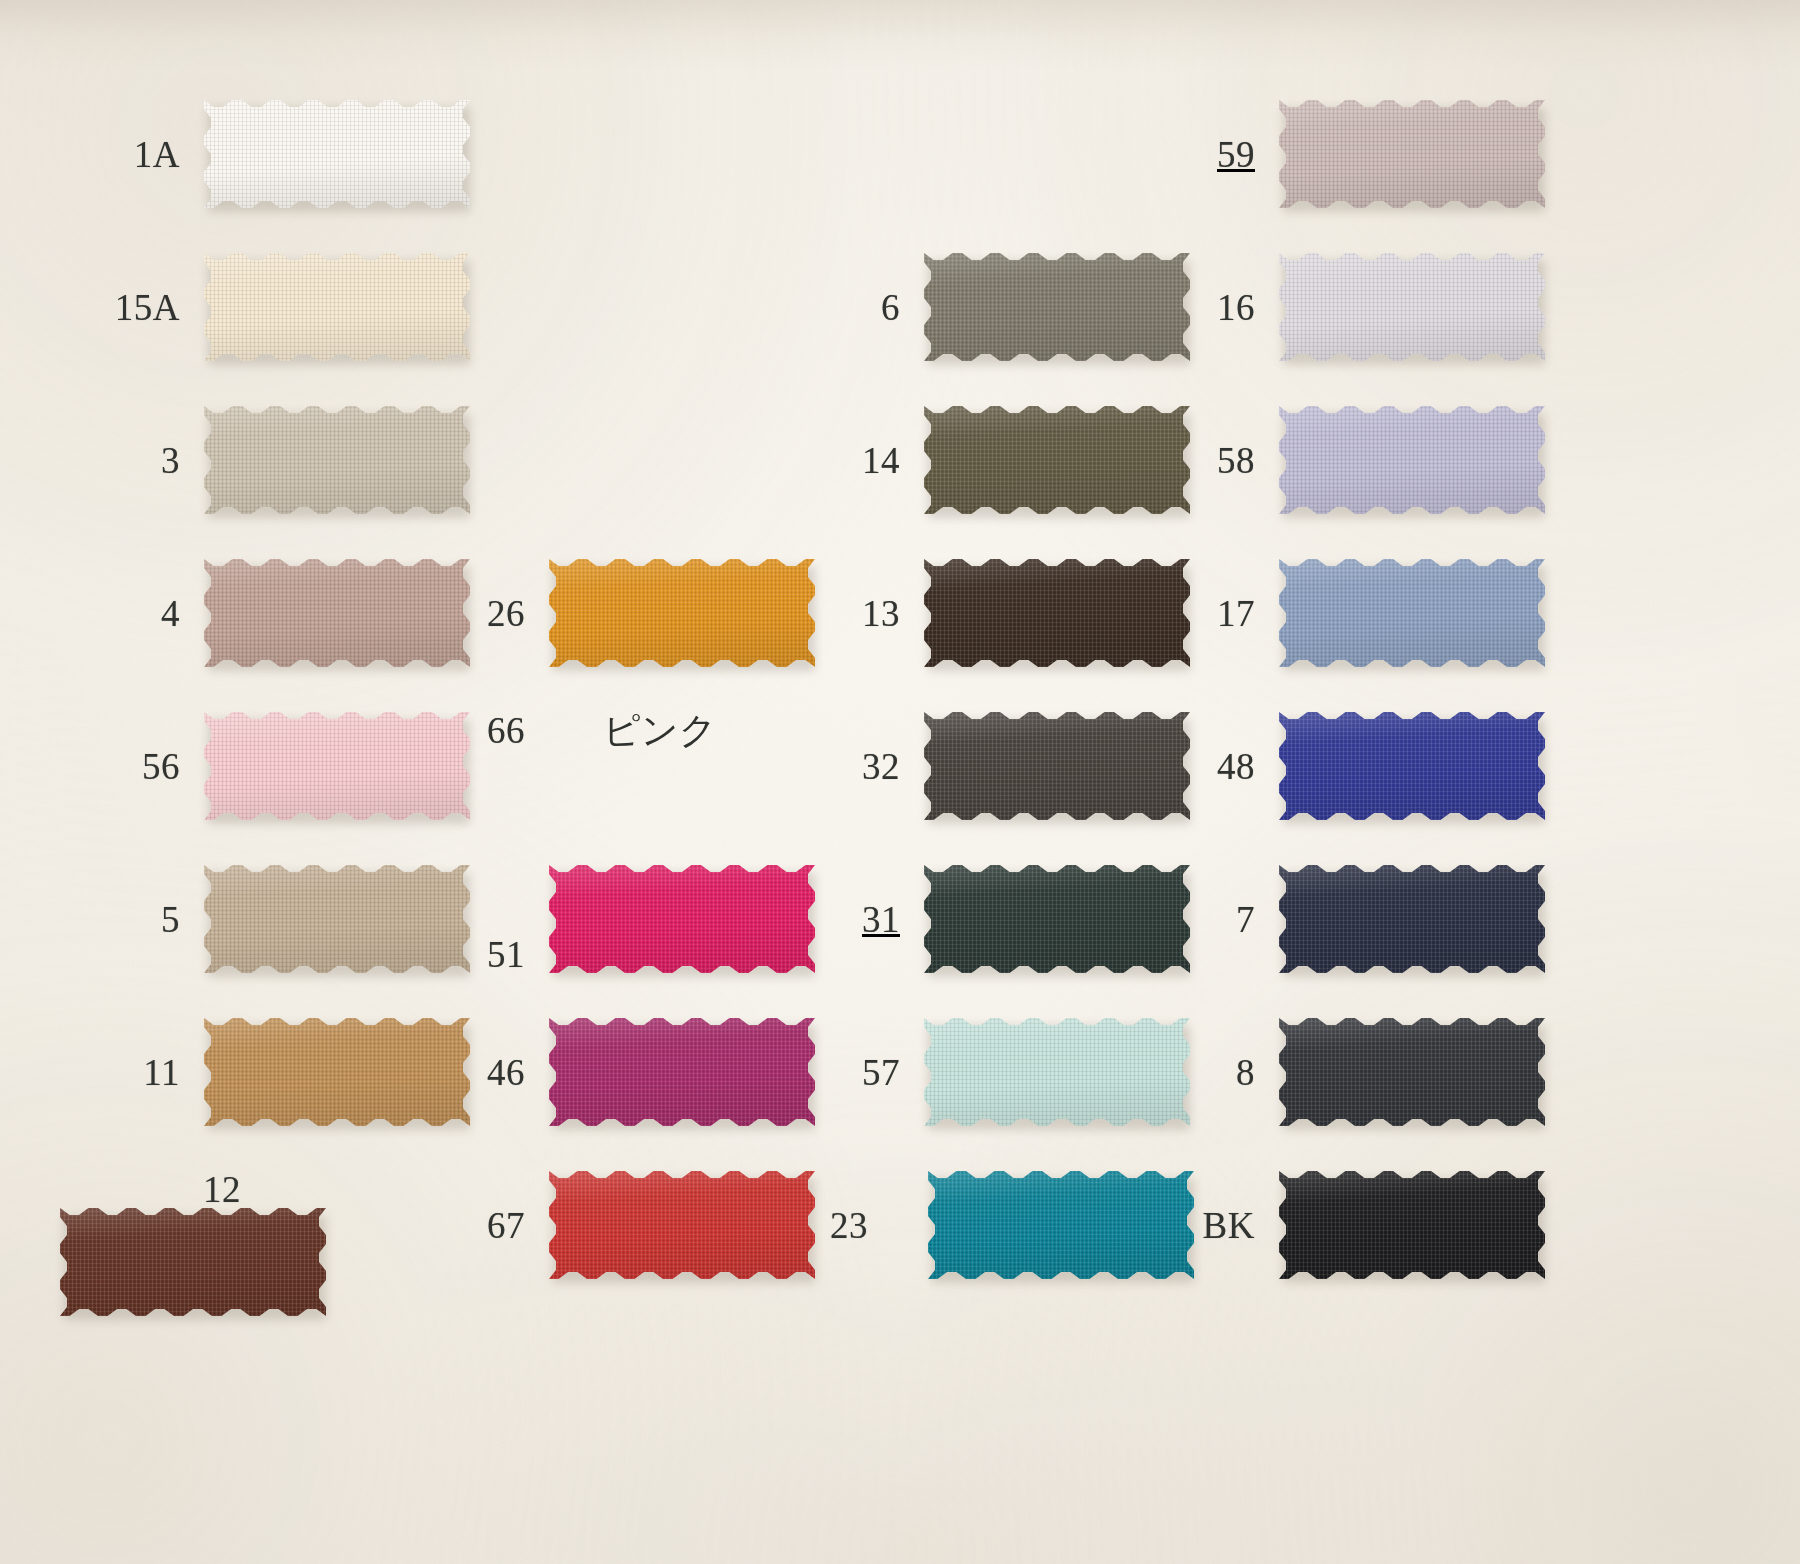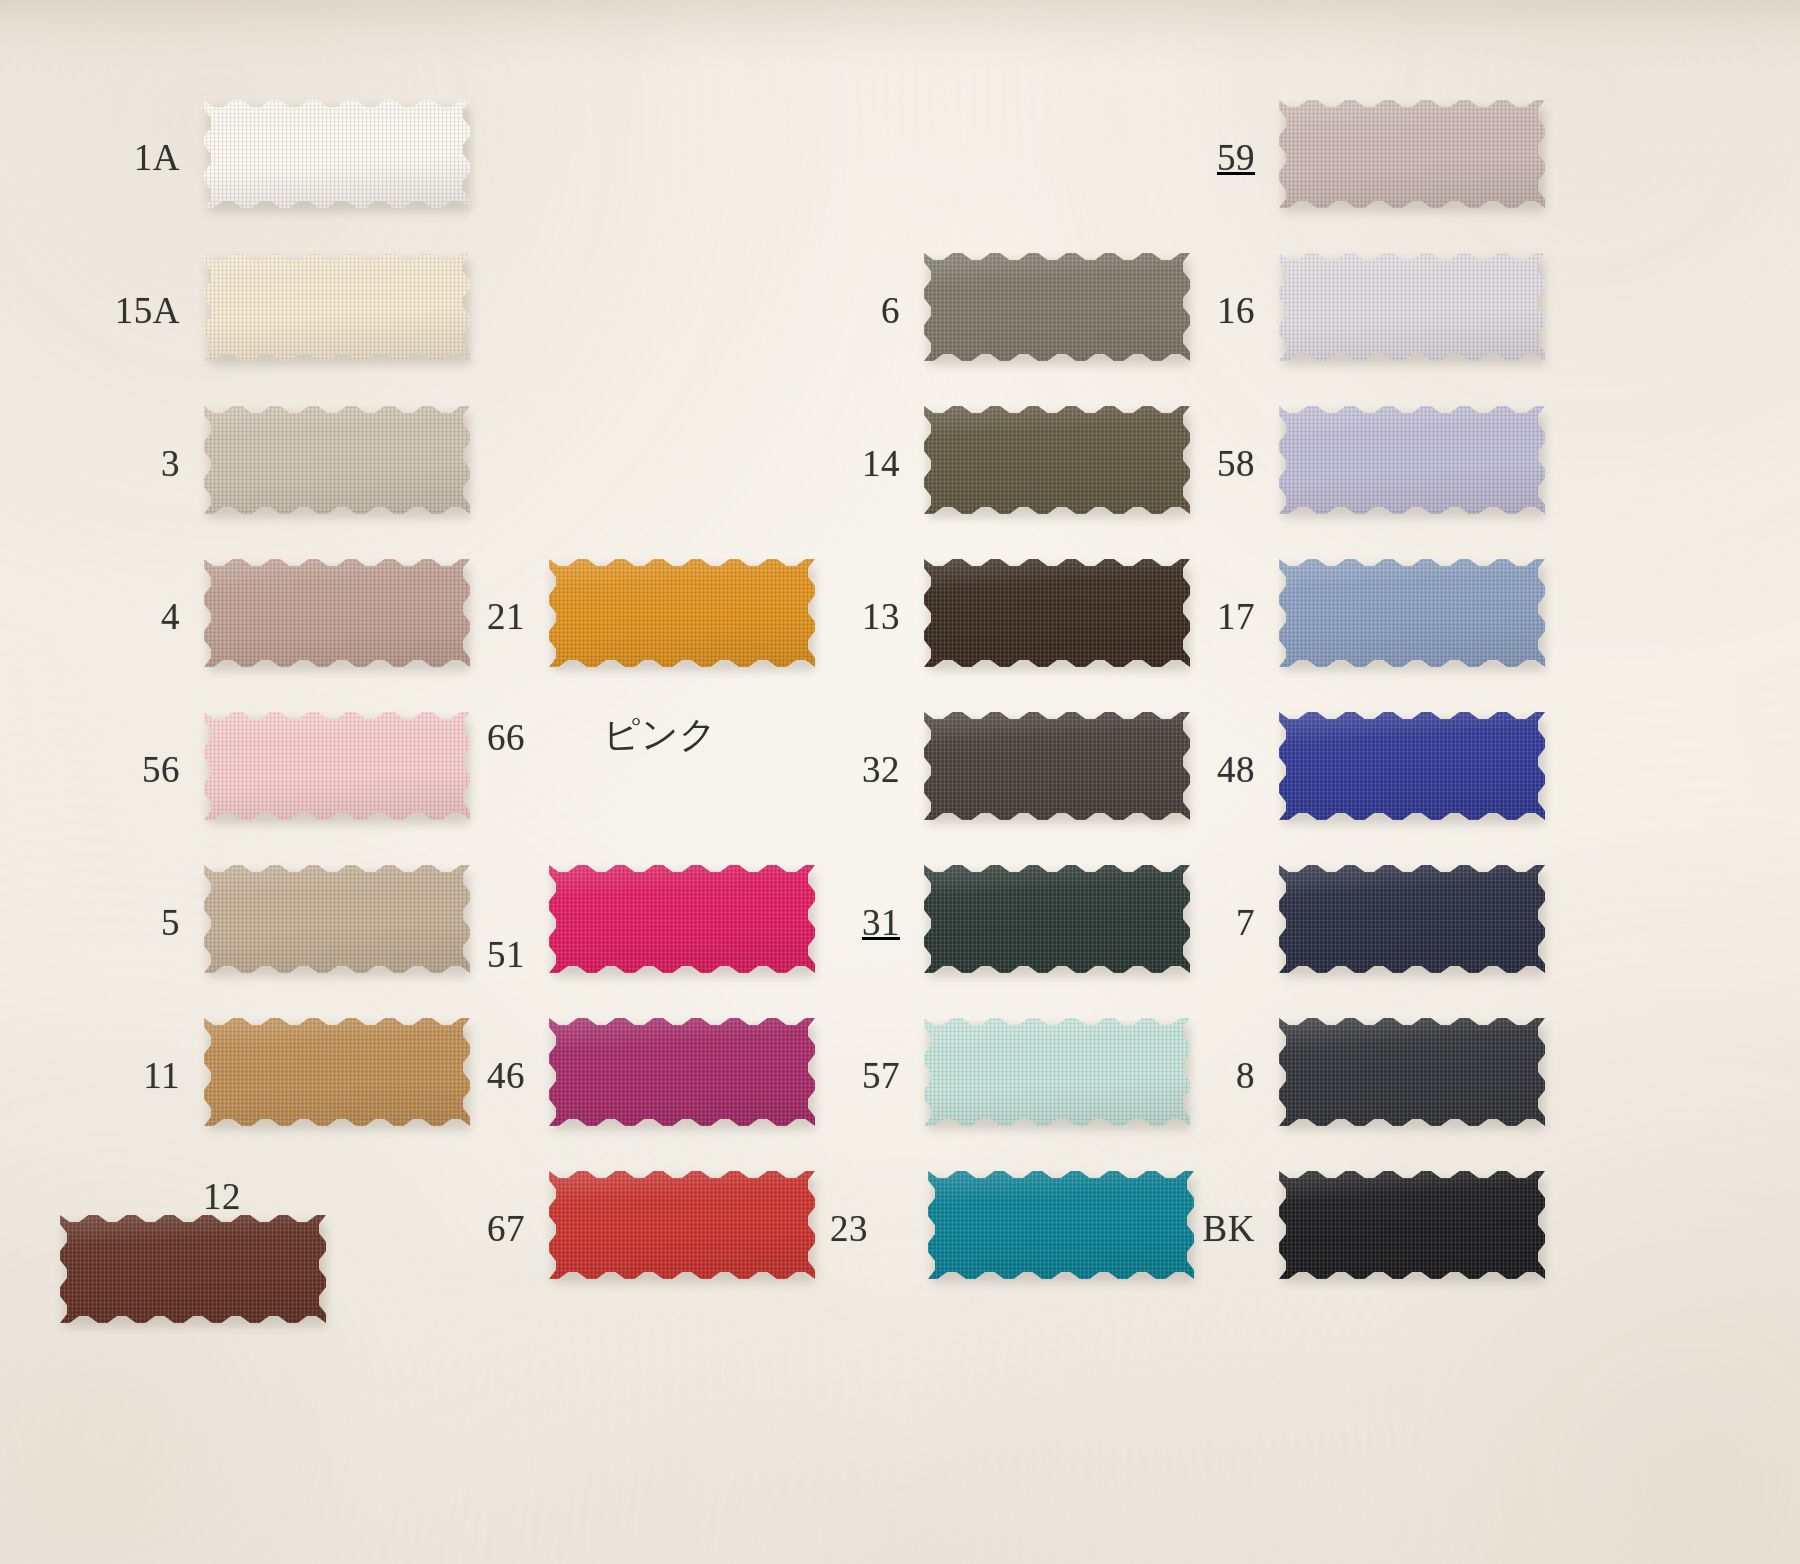--- a/index.html
+++ b/index.html
@@ -61,21 +61,20 @@
     width: 120px;
     text-align: right;
     padding-right: 24px;
     font-size: 37px;
     line-height: 1;
     color: #30332f;
     letter-spacing: 0.5px;
     font-family: "Liberation Serif", "DejaVu Serif", serif;
     white-space: nowrap;
     text-shadow: 0 0 1px rgba(40,42,38,0.35);
-    margin-top: 7px;
   }
 
   .swatch-wrap {
     position: relative;
     width: 266px;
     height: 108px;
   }
 
   
   .swatch-shadow {
@@ -316,21 +315,21 @@
               <path d="M 0.00 0.00 L 9.50 7.00 L 19.00 7.00 L 28.50 0.00 L 38.00 0.00 L 47.50 7.00 L 57.00 7.00 L 66.50 0.00 L 76.00 0.00 L 85.50 7.00 L 95.00 7.00 L 104.50 0.00 L 114.00 0.00 L 123.50 7.00 L 133.00 7.00 L 142.50 0.00 L 152.00 0.00 L 161.50 7.00 L 171.00 7.00 L 180.50 0.00 L 190.00 0.00 L 199.50 7.00 L 209.00 7.00 L 218.50 0.00 L 228.00 0.00 L 237.50 7.00 L 247.00 7.00 L 256.50 0.00 L 266.00 0.00 L 259.00 9.00 L 259.00 18.00 L 266.00 27.00 L 266.00 36.00 L 259.00 45.00 L 259.00 54.00 L 266.00 63.00 L 266.00 72.00 L 259.00 81.00 L 259.00 90.00 L 266.00 99.00 L 266.00 108.00 L 256.50 101.00 L 247.00 101.00 L 237.50 108.00 L 228.00 108.00 L 218.50 101.00 L 209.00 101.00 L 199.50 108.00 L 190.00 108.00 L 180.50 101.00 L 171.00 101.00 L 161.50 108.00 L 152.00 108.00 L 142.50 101.00 L 133.00 101.00 L 123.50 108.00 L 114.00 108.00 L 104.50 101.00 L 95.00 101.00 L 85.50 108.00 L 76.00 108.00 L 66.50 101.00 L 57.00 101.00 L 47.50 108.00 L 38.00 108.00 L 28.50 101.00 L 19.00 101.00 L 9.50 108.00 L 0.00 108.00 L 7.00 99.00 L 7.00 90.00 L 0.00 81.00 L 0.00 72.00 L 7.00 63.00 L 7.00 54.00 L 0.00 45.00 L 0.00 36.00 L 7.00 27.00 L 7.00 18.00 L 0.00 9.00 Z" fill="#653527"></path>
               <foreignObject x="0" y="0" width="266" height="108" clip-path="url(#clip7)"><div style="position: relative; width: 100%; height: 100%;">
                   <div class="weave"></div>
                   <div class="sheen"></div>
                 </div></foreignObject>
             </svg>
           </div>
         </div>
       </div>
       <div class="swatch-row" style="left: 405px; top: 559px;">
-        <div class="swatch-label">21</div>
+        <div class="swatch-label">26</div>
         <div class="swatch-wrap" title="21">
           <div class="swatch-shadow"></div>
           <div class="swatch">
             <svg viewBox="0 0 266 108" width="266" height="108">
               <defs>
                 <clipPath id="clip8">
                   <path d="M 0.00 0.00 L 9.50 7.00 L 19.00 7.00 L 28.50 0.00 L 38.00 0.00 L 47.50 7.00 L 57.00 7.00 L 66.50 0.00 L 76.00 0.00 L 85.50 7.00 L 95.00 7.00 L 104.50 0.00 L 114.00 0.00 L 123.50 7.00 L 133.00 7.00 L 142.50 0.00 L 152.00 0.00 L 161.50 7.00 L 171.00 7.00 L 180.50 0.00 L 190.00 0.00 L 199.50 7.00 L 209.00 7.00 L 218.50 0.00 L 228.00 0.00 L 237.50 7.00 L 247.00 7.00 L 256.50 0.00 L 266.00 0.00 L 259.00 9.00 L 259.00 18.00 L 266.00 27.00 L 266.00 36.00 L 259.00 45.00 L 259.00 54.00 L 266.00 63.00 L 266.00 72.00 L 259.00 81.00 L 259.00 90.00 L 266.00 99.00 L 266.00 108.00 L 256.50 101.00 L 247.00 101.00 L 237.50 108.00 L 228.00 108.00 L 218.50 101.00 L 209.00 101.00 L 199.50 108.00 L 190.00 108.00 L 180.50 101.00 L 171.00 101.00 L 161.50 108.00 L 152.00 108.00 L 142.50 101.00 L 133.00 101.00 L 123.50 108.00 L 114.00 108.00 L 104.50 101.00 L 95.00 101.00 L 85.50 108.00 L 76.00 108.00 L 66.50 101.00 L 57.00 101.00 L 47.50 108.00 L 38.00 108.00 L 28.50 101.00 L 19.00 101.00 L 9.50 108.00 L 0.00 108.00 L 7.00 99.00 L 7.00 90.00 L 0.00 81.00 L 0.00 72.00 L 7.00 63.00 L 7.00 54.00 L 0.00 45.00 L 0.00 36.00 L 7.00 27.00 L 7.00 18.00 L 0.00 9.00 Z"></path>
                 </clipPath>
               </defs>
               <path d="M 0.00 0.00 L 9.50 7.00 L 19.00 7.00 L 28.50 0.00 L 38.00 0.00 L 47.50 7.00 L 57.00 7.00 L 66.50 0.00 L 76.00 0.00 L 85.50 7.00 L 95.00 7.00 L 104.50 0.00 L 114.00 0.00 L 123.50 7.00 L 133.00 7.00 L 142.50 0.00 L 152.00 0.00 L 161.50 7.00 L 171.00 7.00 L 180.50 0.00 L 190.00 0.00 L 199.50 7.00 L 209.00 7.00 L 218.50 0.00 L 228.00 0.00 L 237.50 7.00 L 247.00 7.00 L 256.50 0.00 L 266.00 0.00 L 259.00 9.00 L 259.00 18.00 L 266.00 27.00 L 266.00 36.00 L 259.00 45.00 L 259.00 54.00 L 266.00 63.00 L 266.00 72.00 L 259.00 81.00 L 259.00 90.00 L 266.00 99.00 L 266.00 108.00 L 256.50 101.00 L 247.00 101.00 L 237.50 108.00 L 228.00 108.00 L 218.50 101.00 L 209.00 101.00 L 199.50 108.00 L 190.00 108.00 L 180.50 101.00 L 171.00 101.00 L 161.50 108.00 L 152.00 108.00 L 142.50 101.00 L 133.00 101.00 L 123.50 108.00 L 114.00 108.00 L 104.50 101.00 L 95.00 101.00 L 85.50 108.00 L 76.00 108.00 L 66.50 101.00 L 57.00 101.00 L 47.50 108.00 L 38.00 108.00 L 28.50 101.00 L 19.00 101.00 L 9.50 108.00 L 0.00 108.00 L 7.00 99.00 L 7.00 90.00 L 0.00 81.00 L 0.00 72.00 L 7.00 63.00 L 7.00 54.00 L 0.00 45.00 L 0.00 36.00 L 7.00 27.00 L 7.00 18.00 L 0.00 9.00 Z" fill="#E09320"></path>

